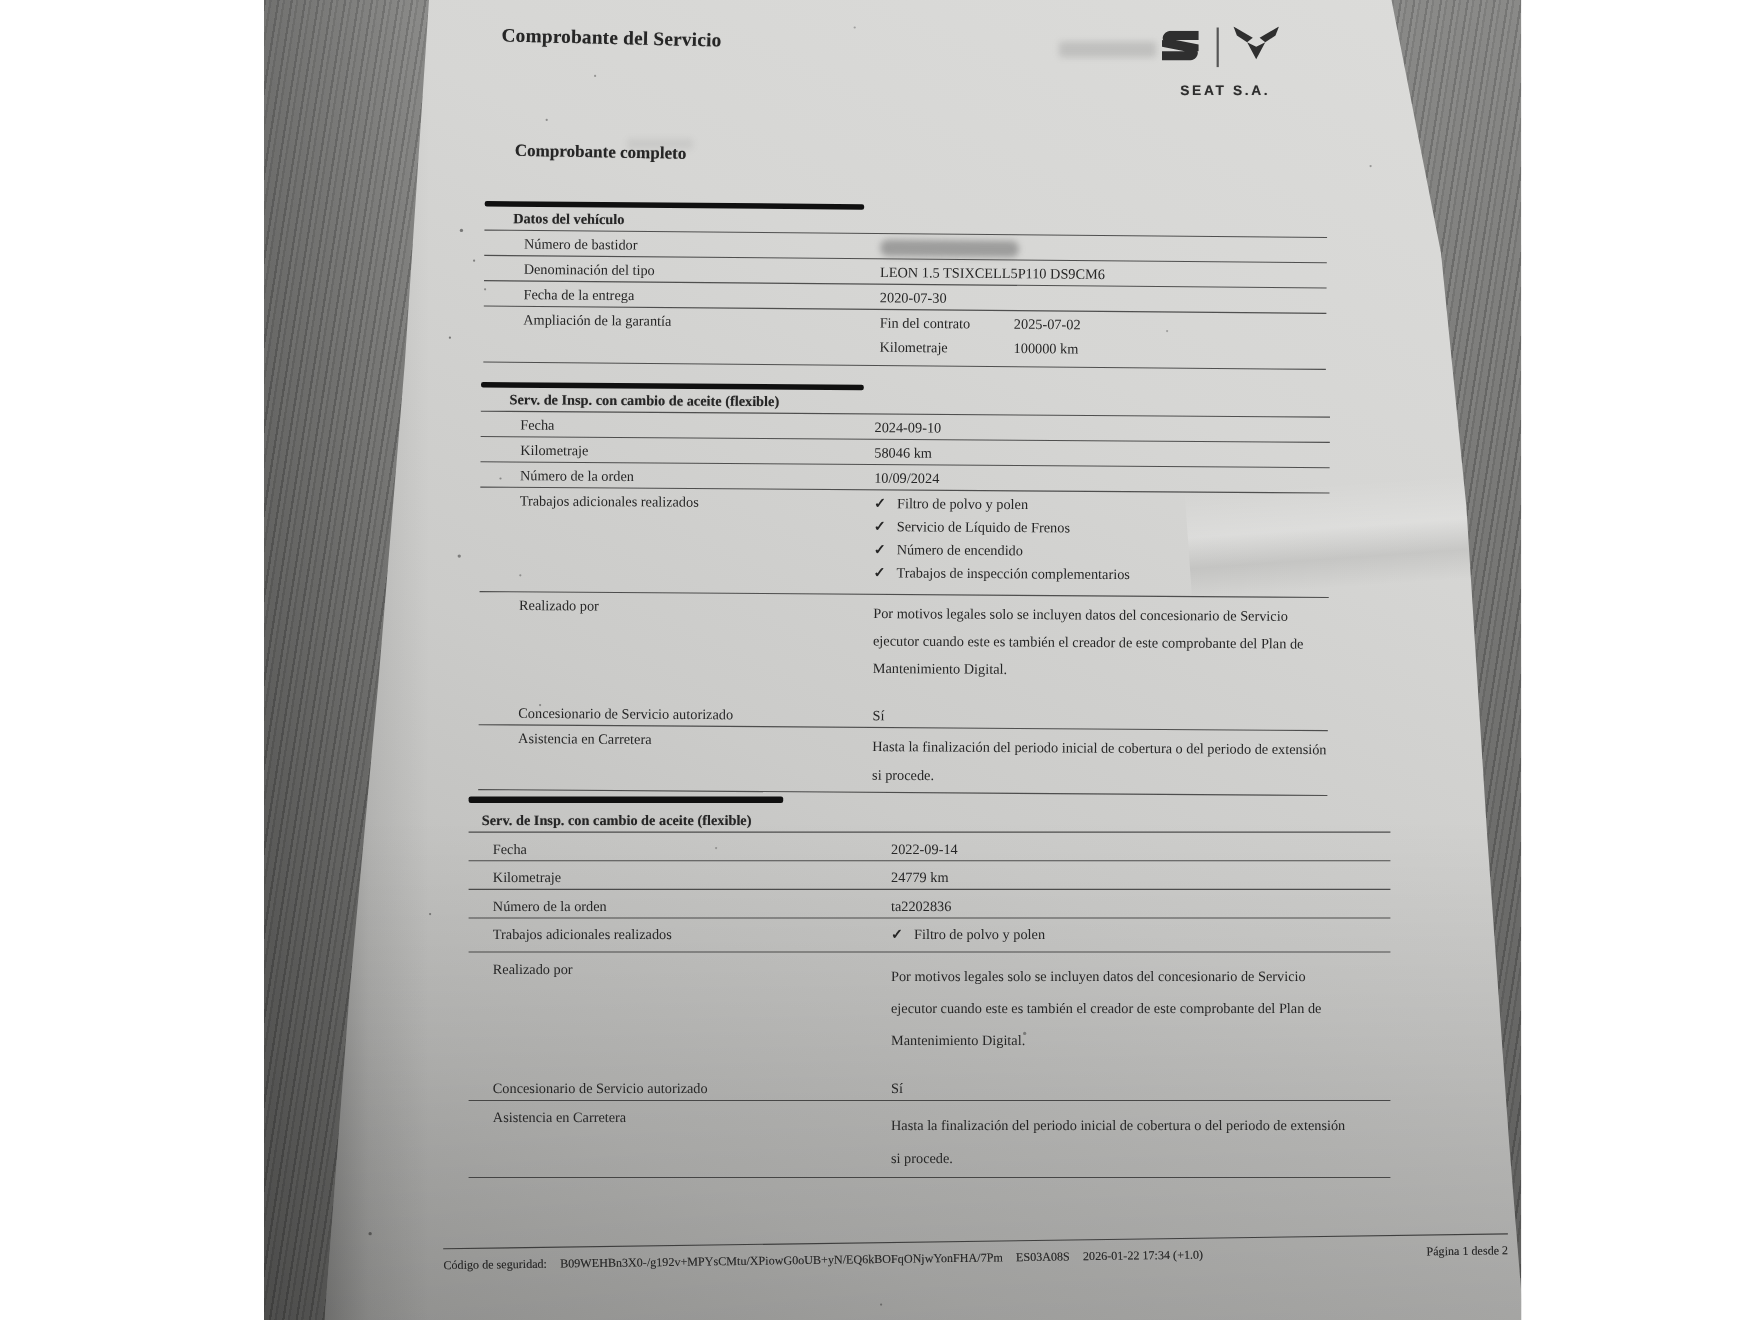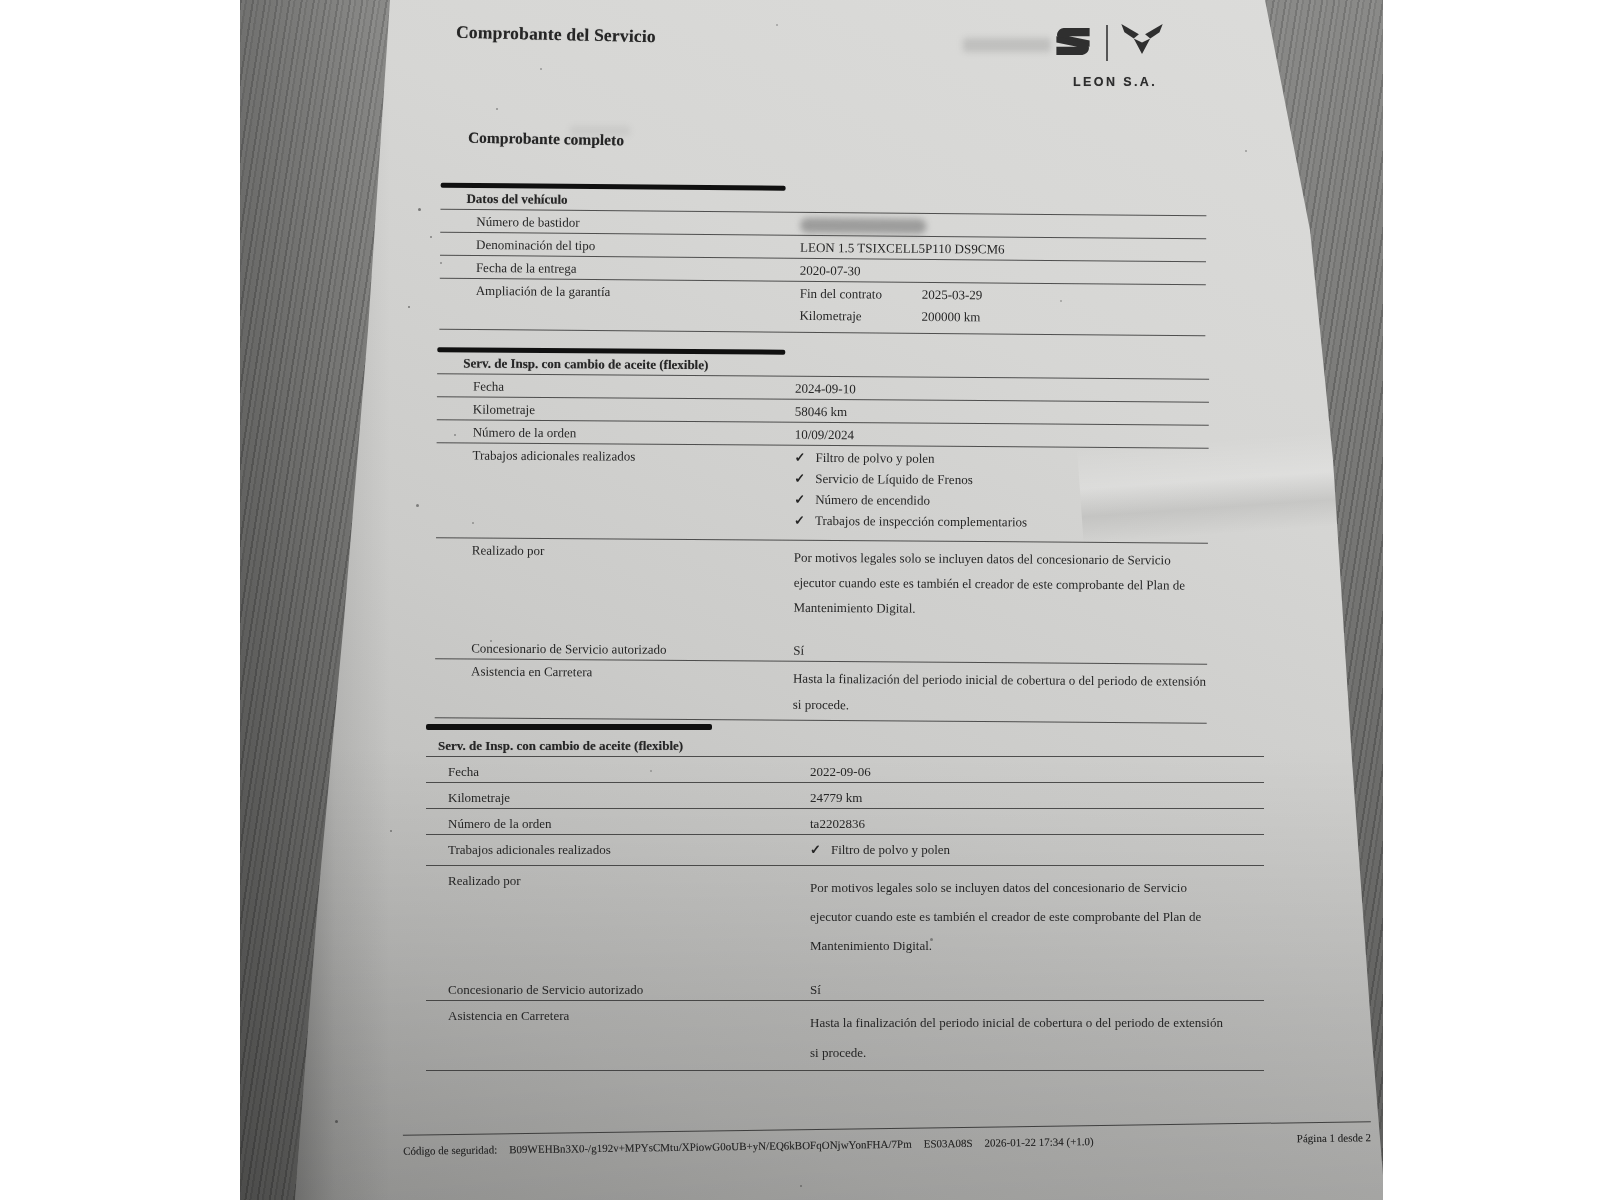--- a/index.html
+++ b/index.html
@@ -66,21 +66,21 @@
       <svg class="slogo" style="left:815px;top:28px;" width="36" height="27" viewBox="0 0 34 26">
         <path d="M33 0 H8 C2 1 0 7 3 10 C5 12 9 13 14 14 L33 18 V12 L13 8 H33 Z" fill="#2f2f2f"></path>
         <path d="M1 26 H26 C32 25 34 19 31 16 C29 14 25 13 20 12 L1 8 V14 L21 18 H1 Z" fill="#2f2f2f"></path>
       </svg>
       <div class="logo-divider" style="left:866px;top:25px;"></div>
       <svg class="cupra" style="left:881px;top:24px;" width="42" height="31" viewBox="0 0 40 30">
         <path d="M0 0 L17 10 L12 14 L3 8 Z" fill="#2f2f2f"></path>
         <path d="M40 0 L23 10 L28 14 L37 8 Z" fill="#2f2f2f"></path>
         <path d="M12 14 L20 29 L28 14 L20 18 Z" fill="#2f2f2f"></path>
       </svg>
-      <div class="txt brand-text" style="left:833px;top:75px;">LEON S.A.</div>
+      <div class="txt brand-text" style="left:833px;top:75px;">SEAT S.A.</div>
 
       <div class="txt doc-subtitle" style="left:228px;top:130px;transform:rotate(1deg);">Comprobante completo</div>
 
       <div class="sect s1" style="left:200px;top:186px;width:766px;transform:rotate(0.5deg);">
         <div class="bar" style="width:345px;"></div>
         <div class="sect-title">Datos del vehículo</div>
         <div class="row">
           <div class="lbl">Número de bastidor</div>
           <div class="val">
             <div class="redact"></div>
@@ -92,25 +92,25 @@
         </div>
         <div class="row">
           <div class="lbl">Fecha de la entrega</div>
           <div class="val">2020-07-30</div>
         </div>
         <div class="row">
           <div class="lbl">Ampliación de la garantía</div>
           <div class="val">
             <div class="subrow">
               <div class="sublbl">Fin del contrato</div>
-              <div>2025-03-29</div>
+              <div>2025-07-02</div>
             </div>
             <div class="subrow">
               <div class="sublbl">Kilometraje</div>
-              <div>200000 km</div>
+              <div>100000 km</div>
             </div>
           </div>
         </div>
       </div>
 
       <div class="sect s2" style="left:196px;top:350px;width:772px;transform:rotate(0.4deg);">
         <div class="bar" style="width:348px;"></div>
         <div class="sect-title">Serv. de Insp. con cambio de aceite (flexible)</div>
         <div class="row">
           <div class="lbl">Fecha</div>
@@ -164,21 +164,21 @@
             <p class="para">si procede.</p>
           </div>
         </div>
       </div>
 
       <div class="sect s3" style="left:186px;top:724px;width:838px;">
         <div class="bar" style="width:286px;height:6px;"></div>
         <div class="sect-title" style="padding-top:8px;">Serv. de Insp. con cambio de aceite (flexible)</div>
         <div class="row" style="padding-top:7px;">
           <div class="lbl">Fecha</div>
-          <div class="val">2022-09-06</div>
+          <div class="val">2022-09-14</div>
         </div>
         <div class="row" style="padding-top:7px;">
           <div class="lbl">Kilometraje</div>
           <div class="val">24779 km</div>
         </div>
         <div class="row" style="padding-top:7px;">
           <div class="lbl">Número de la orden</div>
           <div class="val">ta2202836</div>
         </div>
         <div class="row" style="padding-top:7px;">

